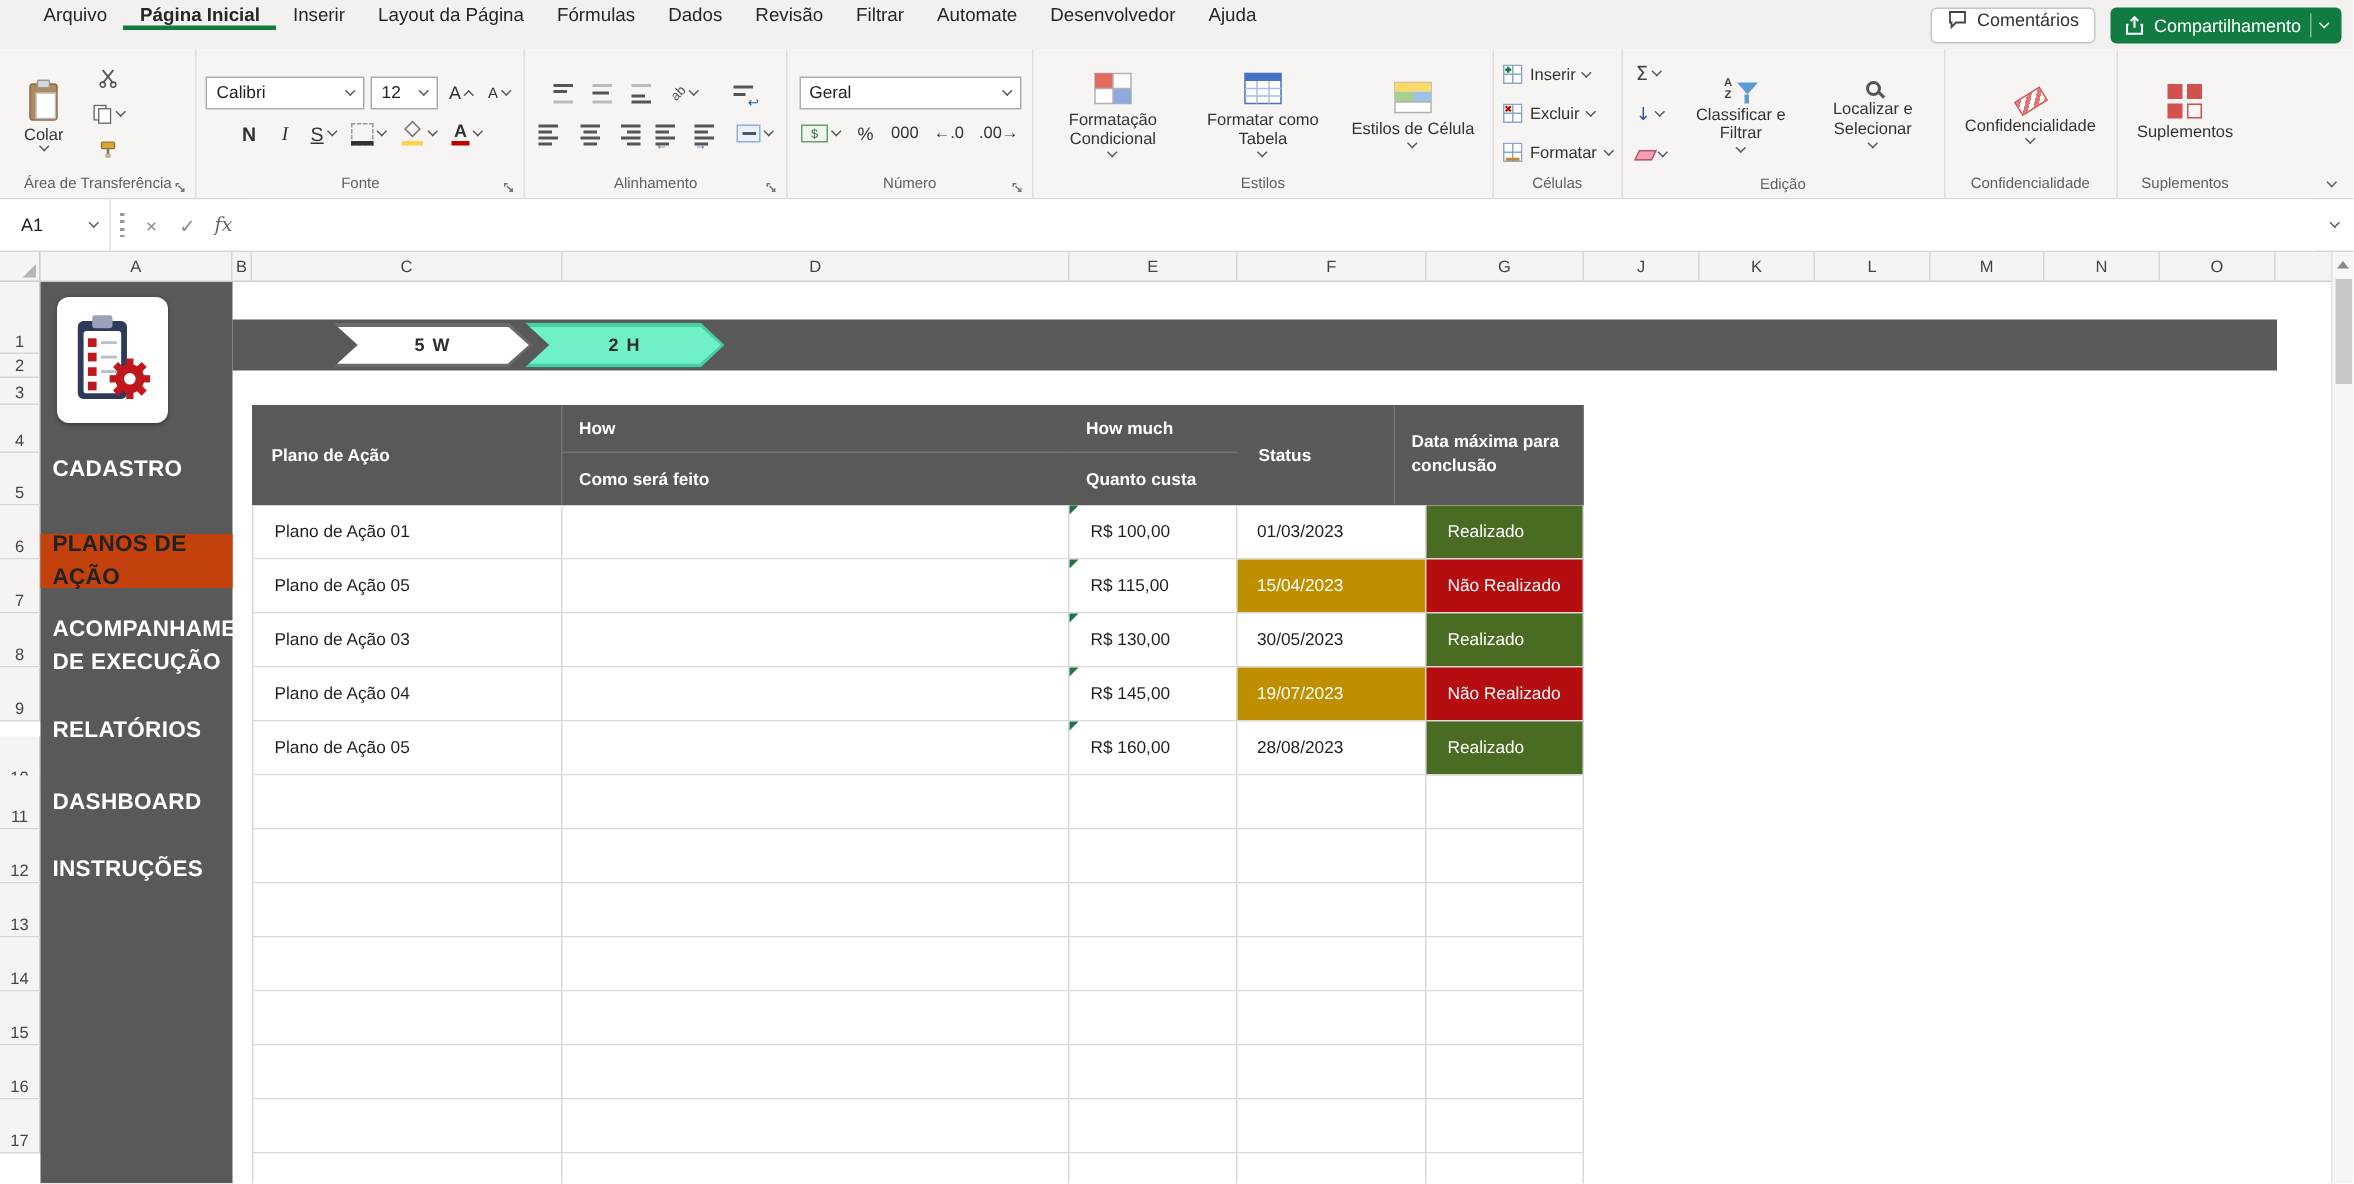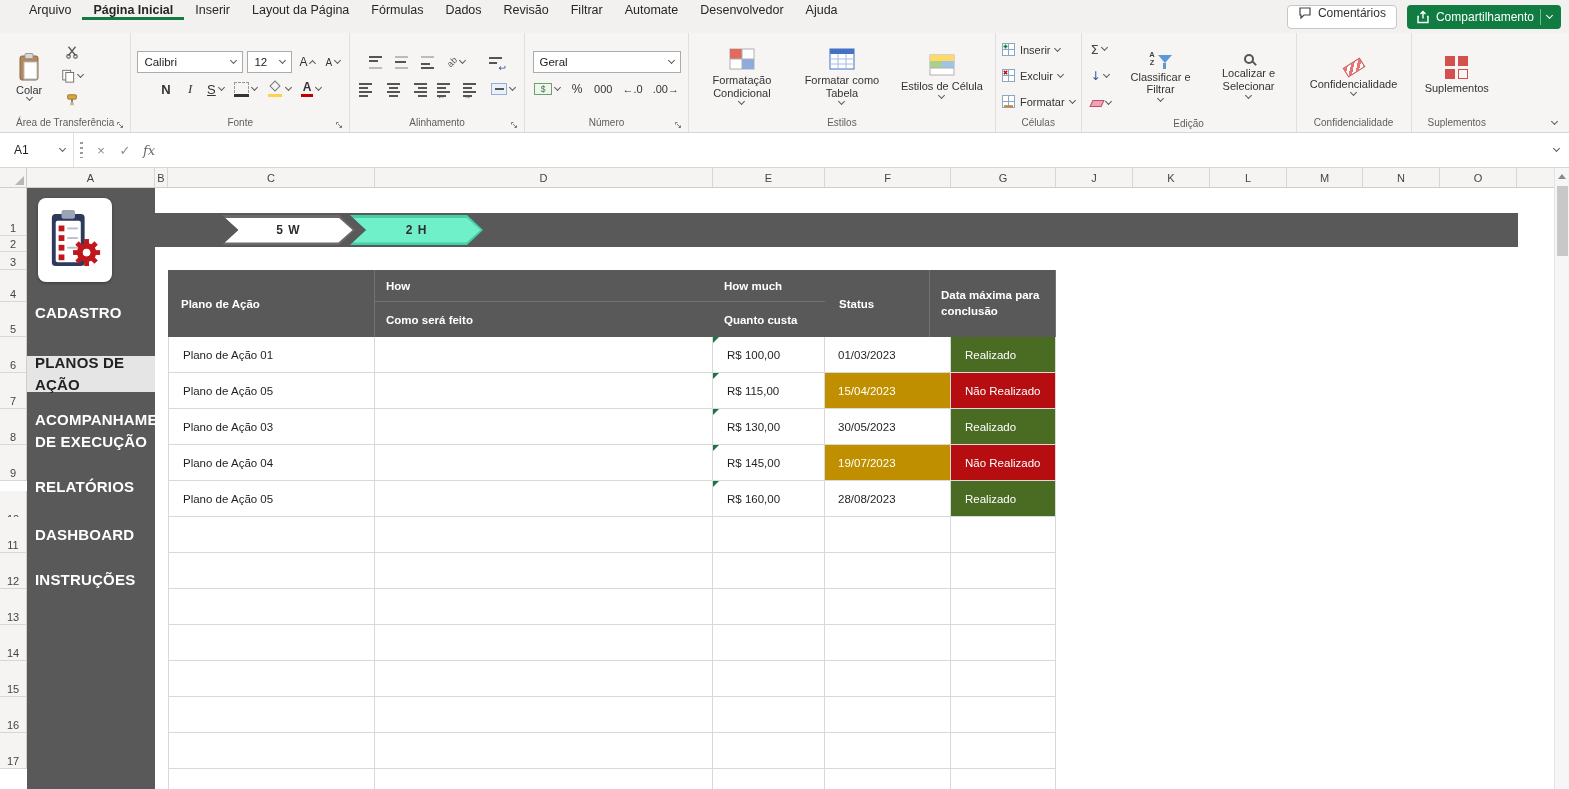--- a/index.html
+++ b/index.html
@@ -96,21 +96,21 @@
   .chv{position:absolute;top:47px;height:30px;width:133px;clip-path:polygon(0 0,calc(100% - 16px) 0,100% 50%,calc(100% - 16px) 100%,0 100%,16px 50%)}
   .chv .inner{position:absolute;inset:2.5px;clip-path:polygon(0 0,calc(100% - 14px) 0,100% 50%,calc(100% - 14px) 100%,0 100%,14px 50%);display:flex;align-items:center;justify-content:center;font-size:12px;font-weight:bold;letter-spacing:1px;color:#2e2e2e}
   .chv5{left:222px;background:#6a6a6a}
   .chv5 .inner{background:#fff}
   .chv2{left:350px;background:#45cfa6}
   .chv2 .inner{background:#6ff0c8}
 
   .sidebar{position:absolute;left:27px;top:20px;width:128px;height:601px;background:#595959}
   .logo{position:absolute;top:10px;left:11px;width:74px;height:84px;background:#fff;border-radius:8px;box-shadow:0 1px 3px rgba(0,0,0,.35);display:flex;align-items:center;justify-content:center}
   .sb-item{position:absolute;left:0;width:100%;color:#fff;font-size:15px;font-weight:bold;padding:0 8px;letter-spacing:.2px;line-height:1.45;display:flex;align-items:center}
-  .sb-item.active{background:#e5e5e5;color:#222;height:36px}
+  .sb-item.active{background:#c2410c;color:#222;height:36px}
 
   .thead{position:absolute;left:168px;top:102px;width:888px;height:67px;display:flex;background:#595959;color:#fff;font-size:11.5px;font-weight:bold}
   .thc{border-right:1px solid #737373;display:flex;align-items:center;padding-left:13px}
   .th-sub{display:flex;flex-direction:column;padding:0}
   .th-top{height:32px;border-bottom:1px solid #737373;display:flex;align-items:center;padding-left:11px}
   .th-bot{height:35px;display:flex;align-items:center;padding-left:11px}
   .w1{width:207px}.w2{width:338px}.w3{width:112px}.w4{width:126px}.w5{width:105px}
   .th-wrap{line-height:1.35;padding-left:11px}
 
   .trow{position:absolute;left:168px;width:888px;height:36px;display:flex;background:#fff}

